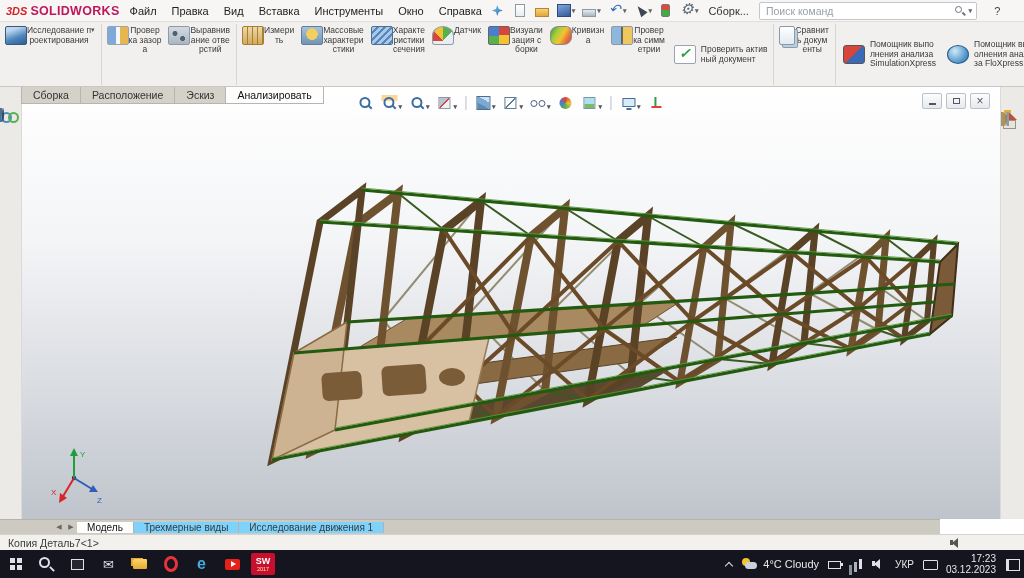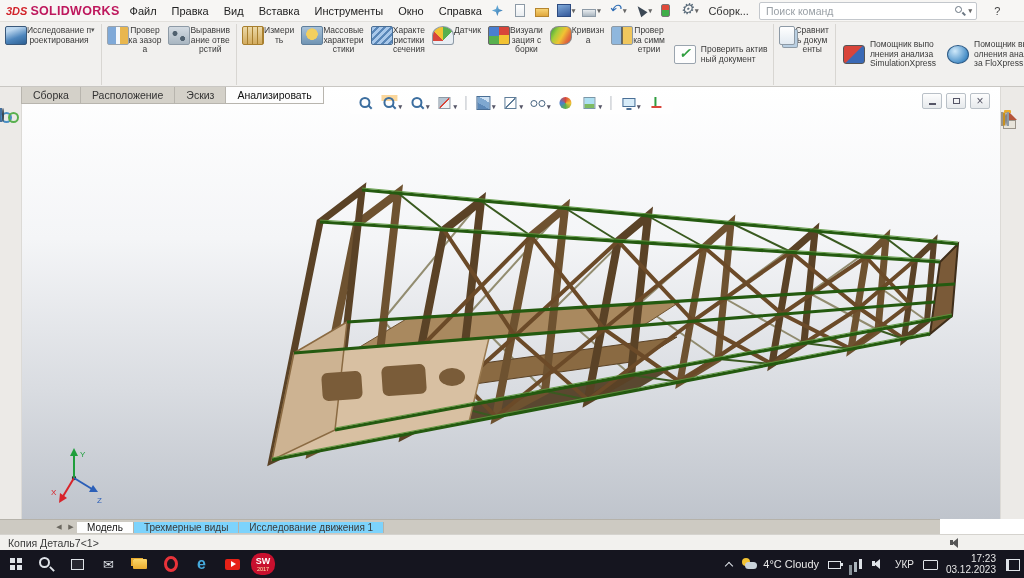--- a/index.html
+++ b/index.html
@@ -169,21 +169,21 @@
   .tb-start::before{content:"";width:5px;height:5px;background:#dfe3e8;box-shadow:7px 0 0 #dfe3e8,0 7px 0 #dfe3e8,7px 7px 0 #dfe3e8;margin:-7px 0 0 -7px}
   .tb-search::before{content:"";width:7px;height:7px;border:2px solid #dfe3e8;border-radius:50%;margin:-4px 0 0 -4px}
   .tb-search::after{content:"";position:absolute;width:6px;height:2px;background:#dfe3e8;transform:rotate(45deg);margin:9px 0 0 10px}
   .tb-taskview::before{content:"";width:11px;height:9px;border:1.5px solid #dfe3e8;background:rgba(255,255,255,.08)}
   .tb-mail::before{content:"✉";font-size:13px;color:#dfe3e8}
   .tb-explorer::before{content:"";width:14px;height:10px;background:linear-gradient(#fbd66a,#e9ab2e);border-radius:1px;box-shadow:-3px -2px 0 -1px #e9ab2e}
   .tb-opera::before{content:"";width:8px;height:10px;border:3px solid #e8333a;border-radius:50%}
   .tb-edge .tb-text{color:#45aadc;font-size:16px}
   .tb-youtube::before{content:"";width:15px;height:11px;background:#e62117;border-radius:2px}
   .tb-youtube::after{content:"";position:absolute;border-left:5px solid #fff;border-top:3px solid transparent;border-bottom:3px solid transparent;margin-left:2px}
-  .tb-solidworks{background:#c8102e;margin:3px 3px;border-radius:10px;width:24px;justify-content:center}
+  .tb-solidworks{background:#c8102e;margin:3px 3px;border-radius:2px;width:24px;justify-content:center}
   .tb-solidworks .tb-text{font-size:9px;color:#fff;line-height:9px}
   .tb-solidworks .tb-sub{font-size:5.5px;color:#ffe9a8;line-height:6px}
   .tray{margin-left:auto;display:flex;align-items:center;gap:9px;padding-right:5px}
   .tray-caret{width:8px;height:8px;position:relative}
   .tray-caret::before{content:"";position:absolute;left:1px;top:3px;width:5px;height:5px;border-left:1.5px solid #dfe3e8;border-top:1.5px solid #dfe3e8;transform:rotate(45deg)}
   .weather{display:flex;align-items:center;gap:5px;font-size:11px}
   .weather-icon{width:16px;height:13px;position:relative}
   .weather-icon::before{content:"";position:absolute;left:0;top:0;width:8px;height:8px;border-radius:50%;background:#f2c233}
   .weather-icon::after{content:"";position:absolute;left:3px;top:4px;width:12px;height:7px;border-radius:5px;background:#c9d2da}
   .tri{position:relative;width:14px;height:12px}

